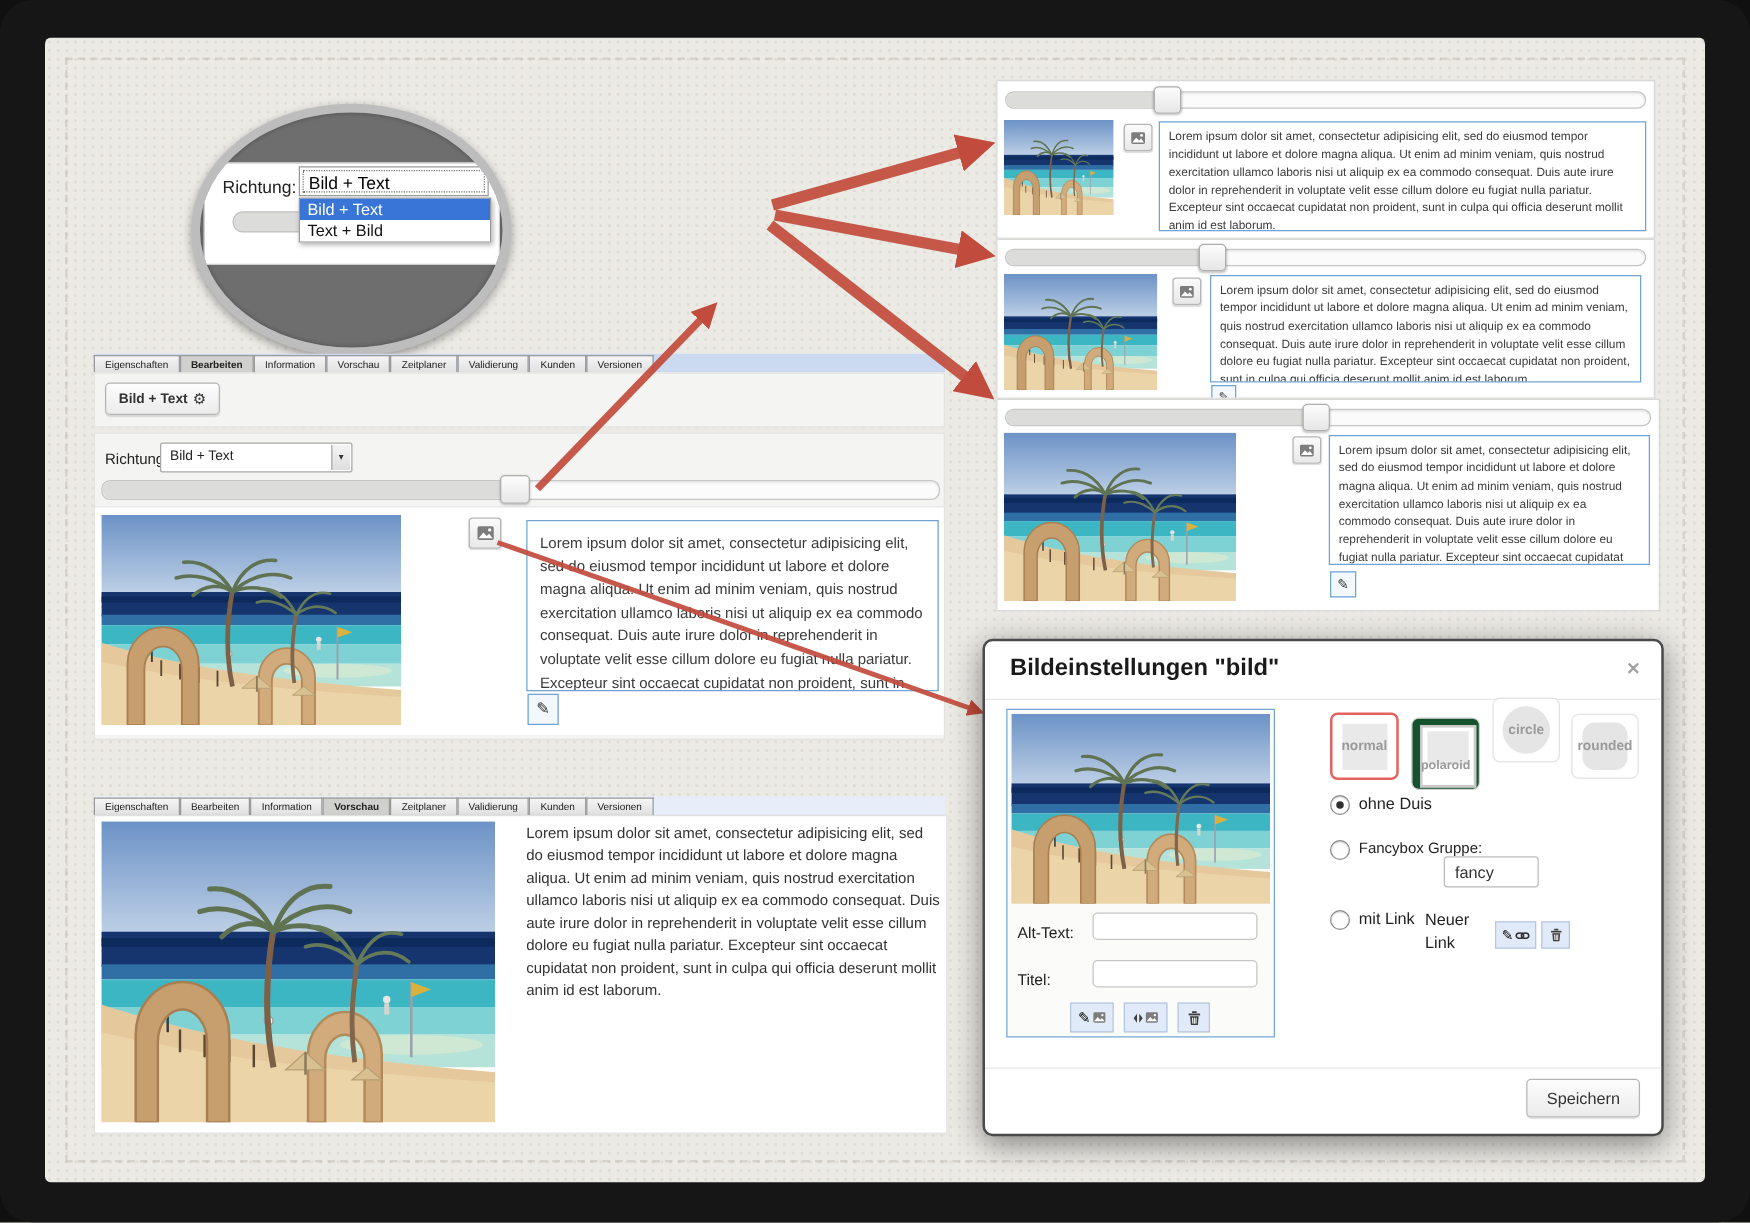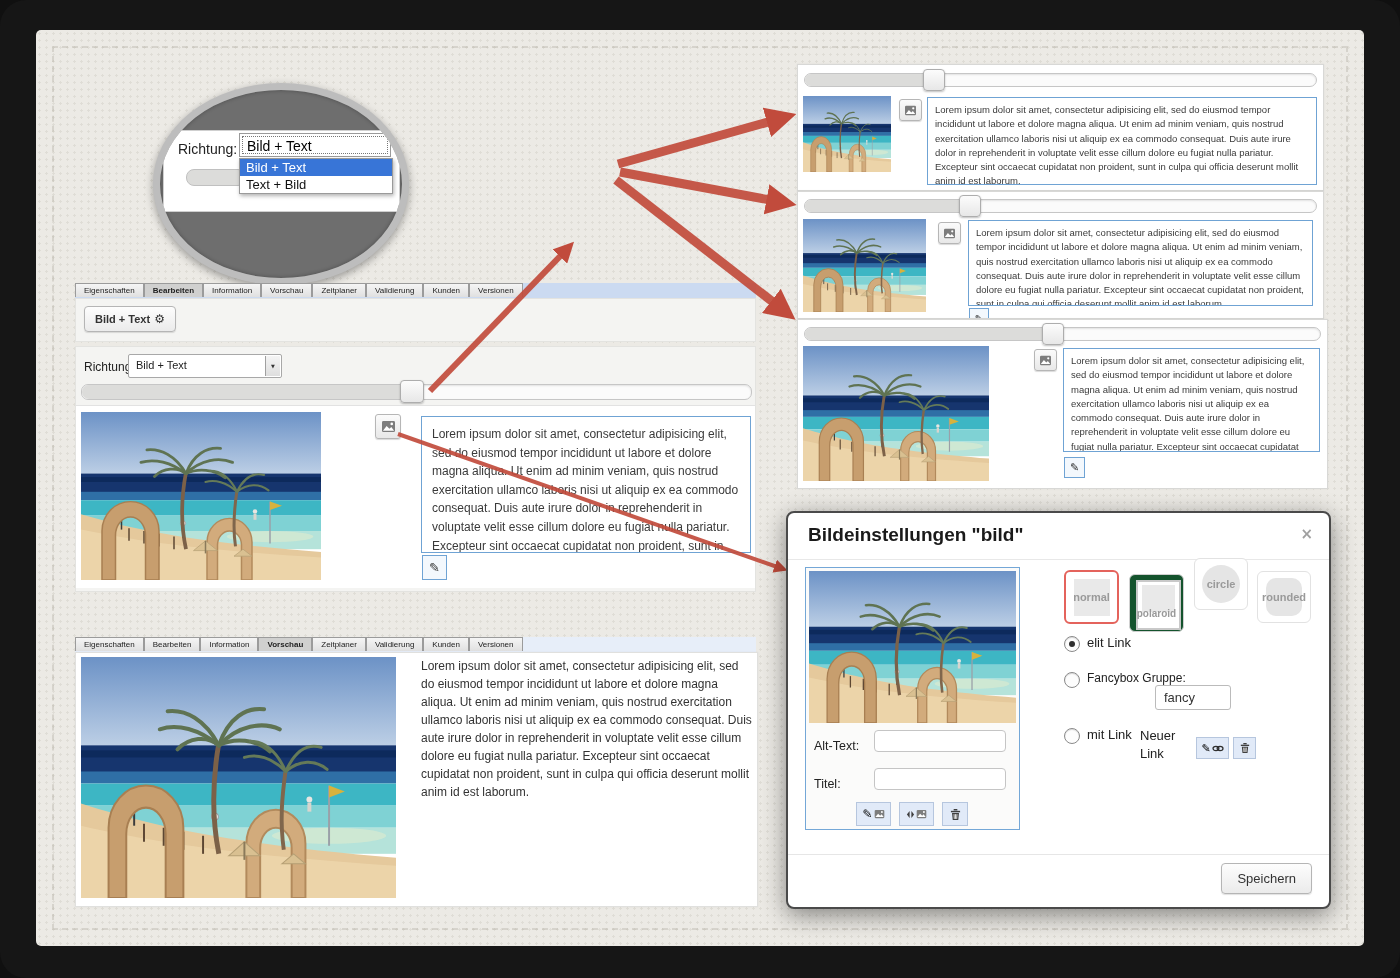--- a/index.html
+++ b/index.html
@@ -34,21 +34,21 @@
           box-shadow:0 1px 2px rgba(0,0,0,.25);}
   .icon-btn{position:absolute;background:linear-gradient(#fbfbfb,#e8e8e8);border:1px solid #b6b6b6;
           border-radius:3px;display:flex;align-items:center;justify-content:center;
           box-shadow:0 1px 1px rgba(0,0,0,.15);}
   .textbox{position:absolute;background:#fff;border:1px solid #6fa3d4;color:#3a3a3a;overflow:hidden;}
   .pencil-btn{position:absolute;background:#f3f8fd;border:1px solid #6fa3d4;color:#333;
           display:flex;align-items:center;justify-content:center;font-family:"DejaVu Sans",sans-serif;}
   .beach{display:block;width:100%;height:100%;}
 
   
-  .tabbar{position:absolute;height:15px;display:flex;align-items:flex-start;}
+  .tabbar{position:absolute;height:15px;display:flex;align-items:center;}
   .tab{font-size:8px;color:#222;background:linear-gradient(#f5f5f5,#e0e0e0);
        border:1px solid #9b9b9b;border-bottom:none;padding:2px 8px 1px 8px;line-height:10px;
        white-space:nowrap;}
   .tab.sel{background:#d0d0cf;font-weight:bold;}
 
   
   .panel-gray{position:absolute;background:#f4f4f2;border:1px solid #e3e3e0;}
   .btn{background:linear-gradient(#fdfdfd,#ebebeb);border:1px solid #b5b5b5;border-radius:4px;
        color:#333;box-shadow:0 1px 1px rgba(0,0,0,.12);display:inline-flex;align-items:center;gap:4px;}
 
@@ -367,21 +367,21 @@
     <div class="abs" style="left:406px;top:45px;width:54px;height:52px;border:1px solid #e2e2e2;border-radius:6px;background:#fff;box-sizing:border-box;">
       <div class="abs" style="left:7px;top:6px;width:38px;height:38px;border-radius:50%;background:#e5e5e5;"></div>
       <div class="fmt-label">circle</div>
     </div>
     <div class="abs" style="left:469px;top:58px;width:54px;height:52px;border:1px solid #e2e2e2;border-radius:6px;background:#fff;box-sizing:border-box;">
       <div class="abs" style="left:8px;top:6px;width:36px;height:38px;border-radius:10px;background:#e5e5e5;"></div>
       <div class="fmt-label">rounded</div>
     </div>
 
     <span class="radio checked" style="left:276px;top:123px;"></span>
-    <div class="abs" style="left:299px;top:122px;font-size:13px;color:#222;">elit Link</div>
+    <div class="abs" style="left:299px;top:122px;font-size:13px;color:#222;">ohne Duis</div>
 
     <span class="radio" style="left:276px;top:159px;"></span>
     <div class="abs" style="left:299px;top:158px;font-size:12px;color:#222;">Fancybox Gruppe:</div>
     <input class="abs" style="left: 367px; top: 172px; width: 76px; height: 25px; border: 1px solid rgb(187, 187, 187); border-radius: 3px; box-sizing: border-box; font-size: 13px; padding: 0px 8px; color: rgb(51, 51, 51);" value="fancy">
 
     <span class="radio" style="left:276px;top:215px;"></span>
     <div class="abs" style="left:299px;top:214px;font-size:13px;color:#222;">mit Link</div>
     <div class="abs" style="left:352px;top:214px;width:46px;font-size:13px;color:#222;line-height:1.35;">Neuer Link</div>
     <div class="mini-icon-btn" style="left:408px;top:224px;width:31px;height:20px;font-size:11px;">
       <span>✎</span>

